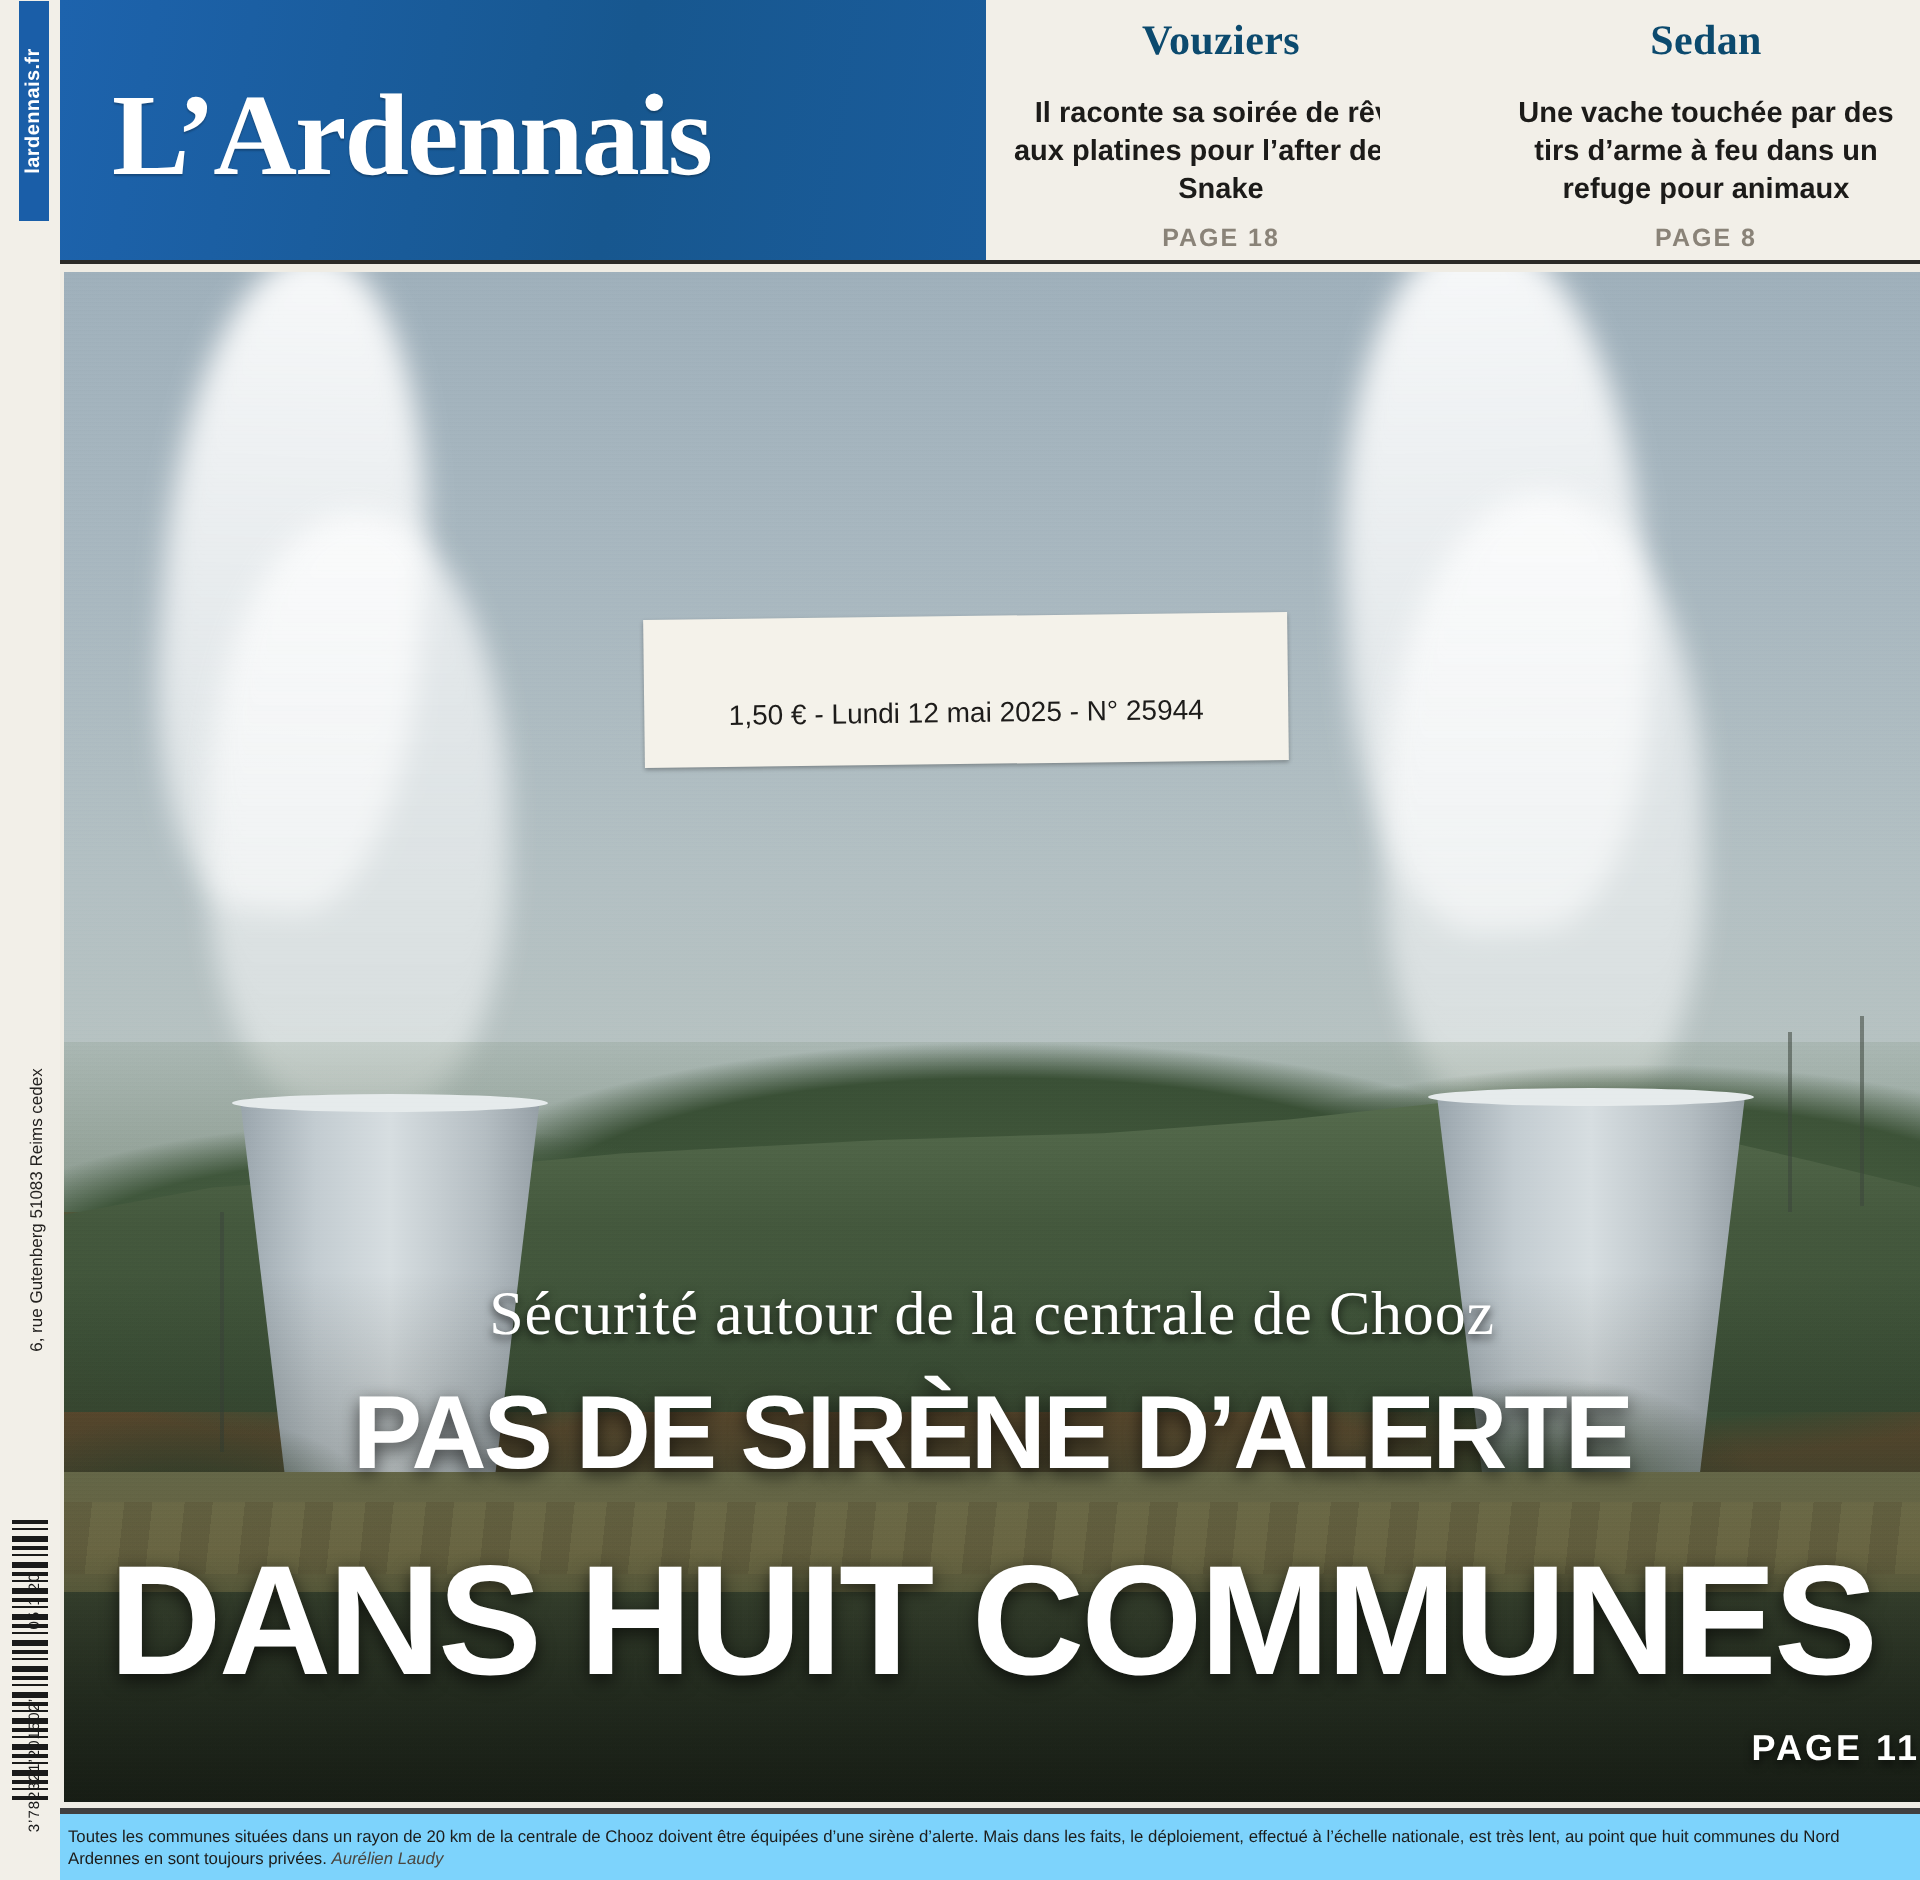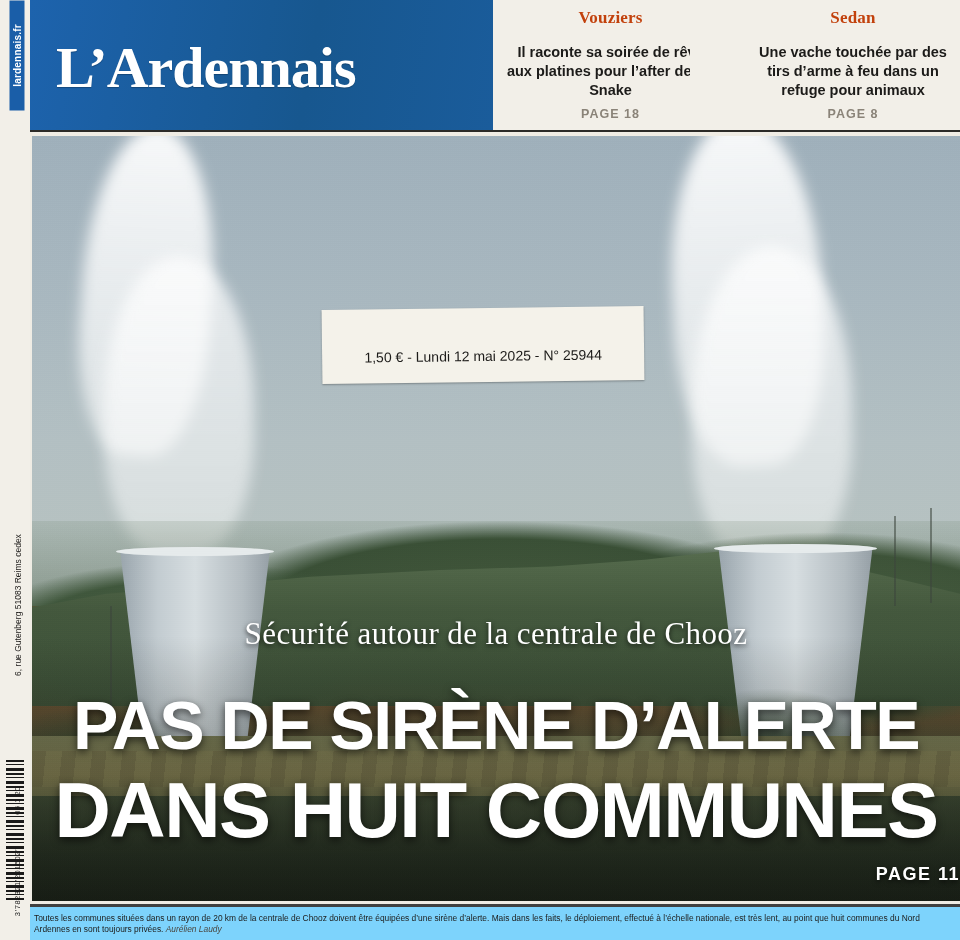--- a/index.html
+++ b/index.html
@@ -150,22 +150,22 @@
     position: absolute;
     left: 698px;
     top: 10px;
     width: 1px;
     height: 108px;
     background: #b9b3a6;
   }
   .teaser-title {
     font-family: "Liberation Serif", serif;
     font-weight: bold;
-    font-size: 17px;
-    color: #c2410c;
+    font-size: 21px;
+    color: #0c4a6e;
     margin-top: 8px;
     letter-spacing: 0.2px;
   }
   .teaser-body {
     font-family: "Liberation Sans", sans-serif;
     font-weight: bold;
     font-size: 14.5px;
     line-height: 19px;
     color: #1c1b19;
     margin-top: 15px;
@@ -306,40 +306,40 @@
     text-align: center;
     font-family: "Liberation Sans", sans-serif;
     font-size: 14px;
     color: #1d1c1a;
   }
 
   
   .kicker {
     position: absolute;
     left: 0; right: 0;
-    top: 480px;
+    top: 503px;
     text-align: center;
     font-family: "Liberation Serif", serif;
     font-size: 31px;
     color: #ffffff;
     letter-spacing: 0.4px;
     text-shadow: 0 2px 5px rgba(0,0,0,0.7);
   }
   .headline {
     position: absolute;
     left: 0; right: 0;
     text-align: center;
     font-family: "Liberation Sans", sans-serif;
     font-weight: bold;
     color: #ffffff;
     letter-spacing: -1.5px;
     text-shadow: 0 3px 9px rgba(0,0,0,0.65);
     line-height: 1;
   }
-  .headline-1 { top: 555px; font-size: 68px; }
+  .headline-1 { top: 555px; font-size: 52px; }
   .headline-2 { top: 635px; font-size: 78px; }
   .head-page {
     position: absolute;
     left: 0; right: 0;
     top: 728px;
     text-align: right;
     font-family: "Liberation Sans", sans-serif;
     font-weight: bold;
     font-size: 18px;
     color: #ffffff;

